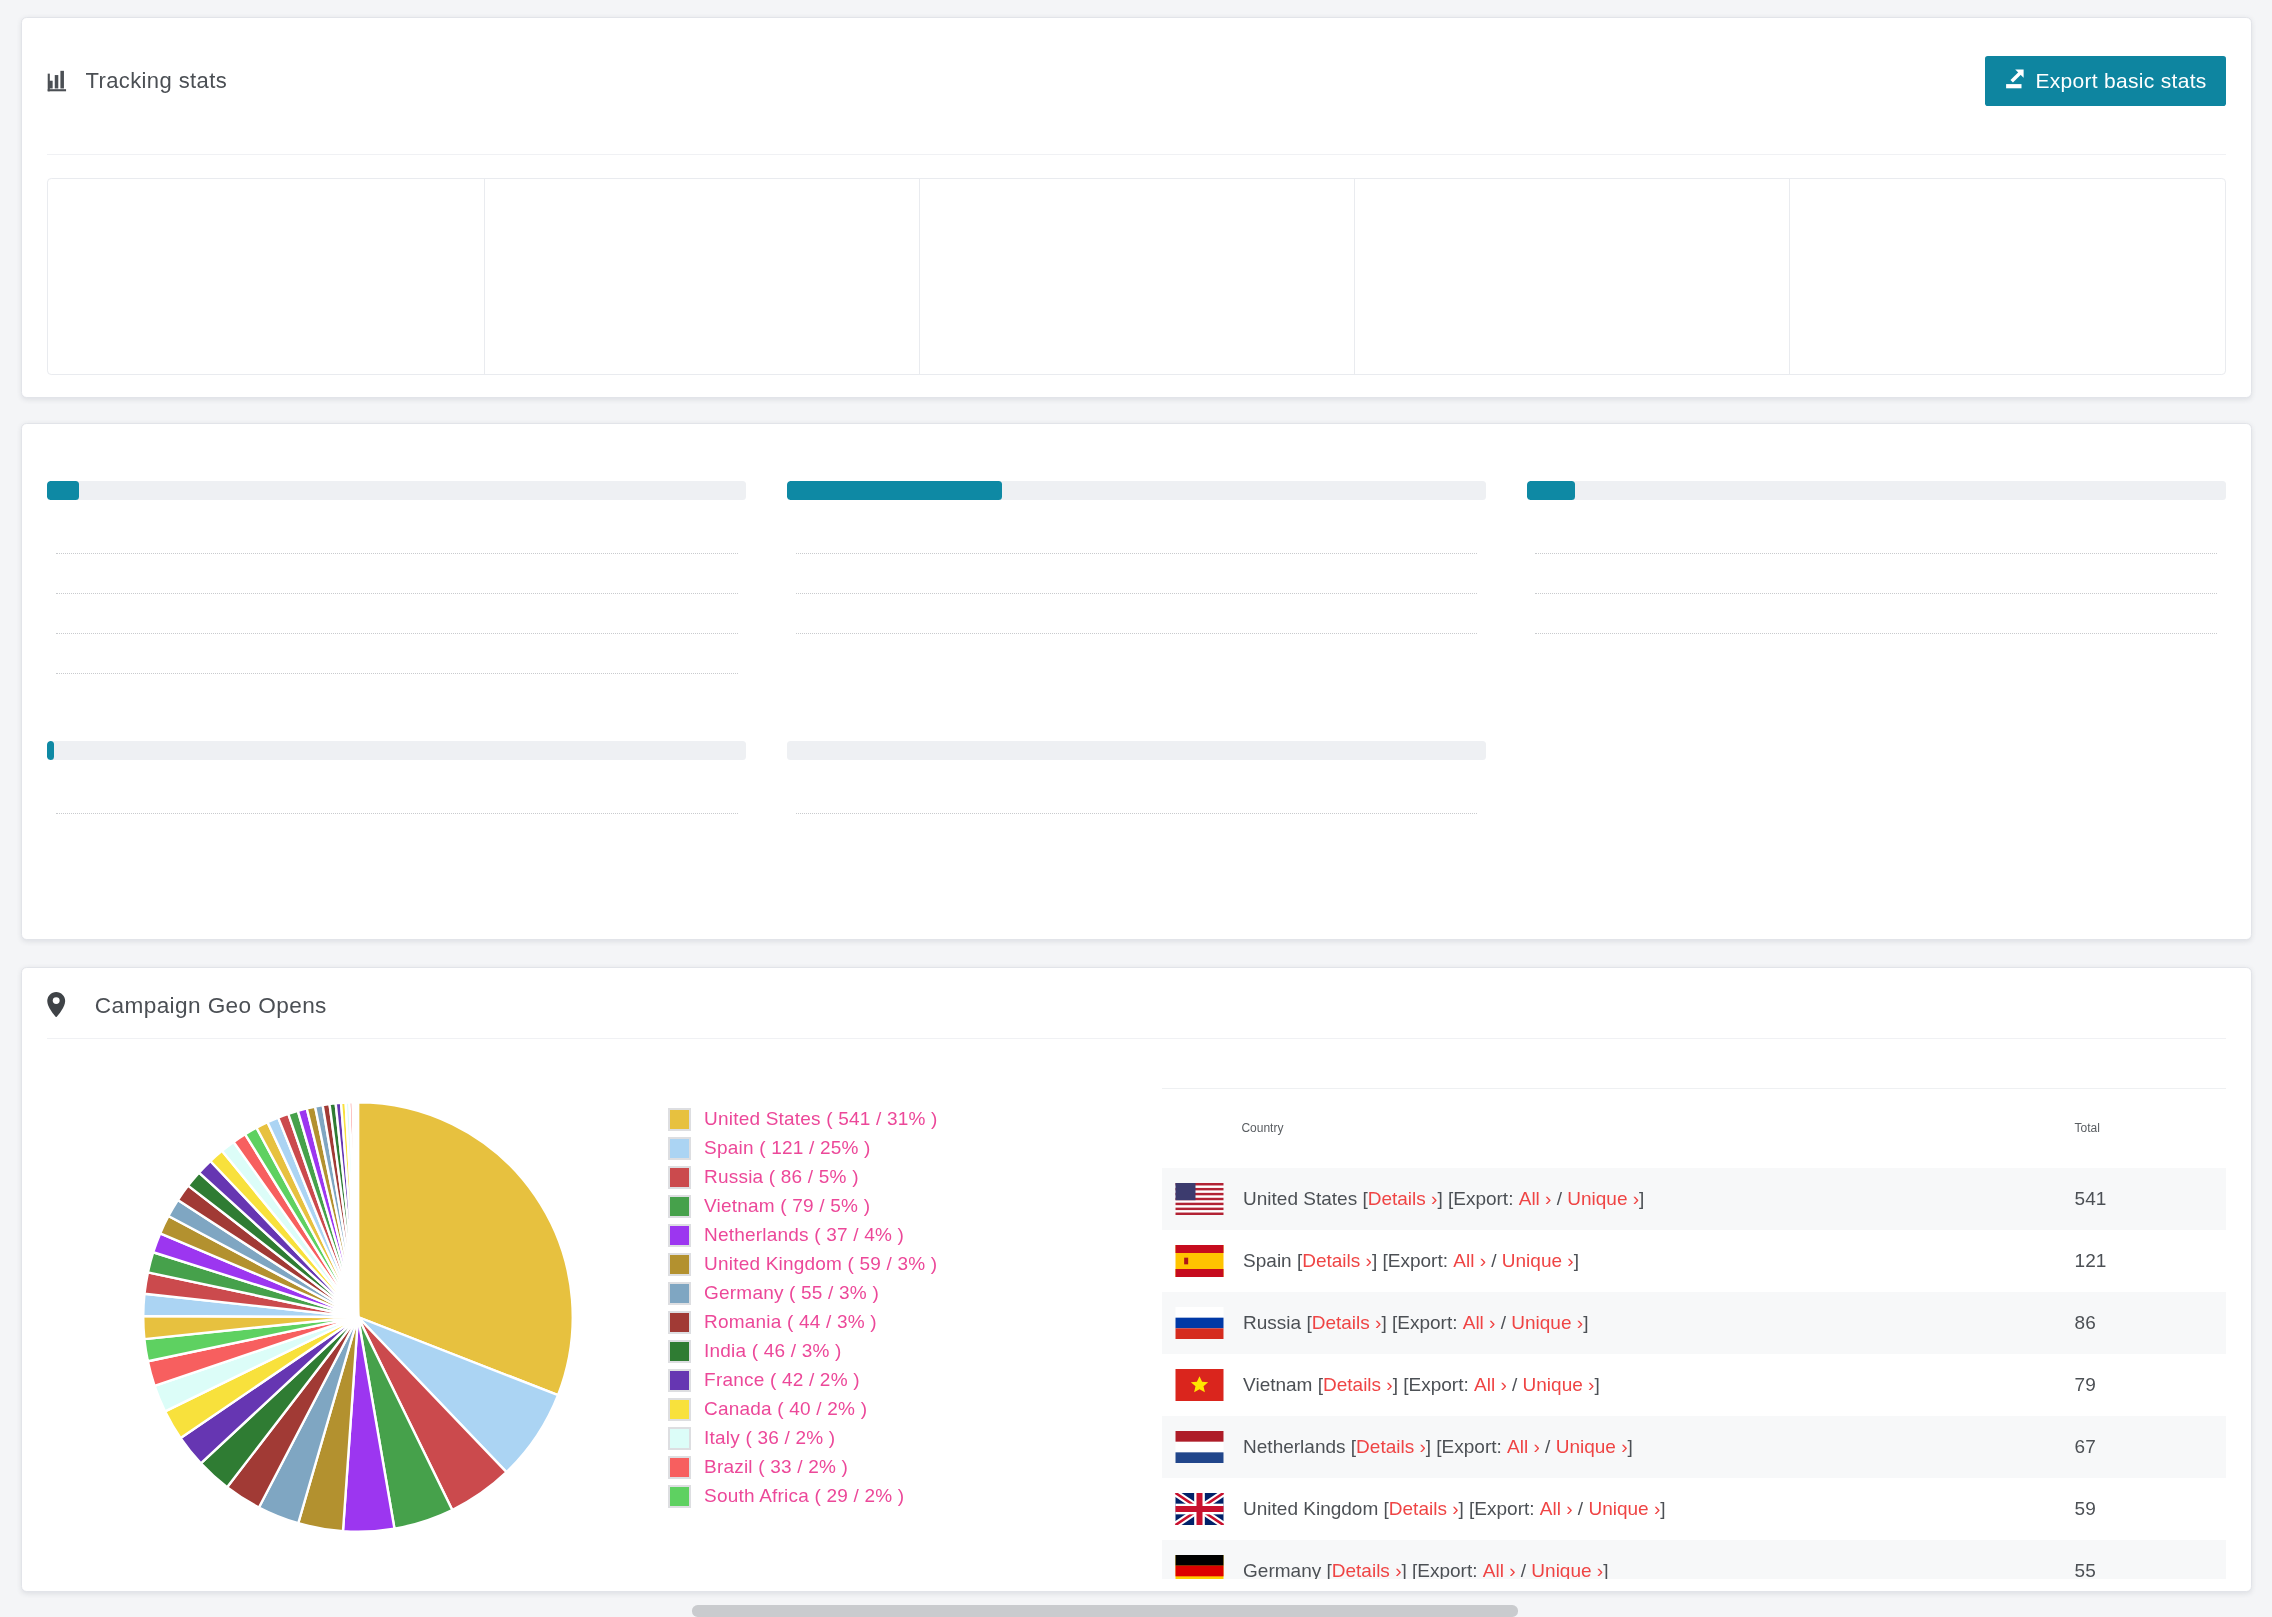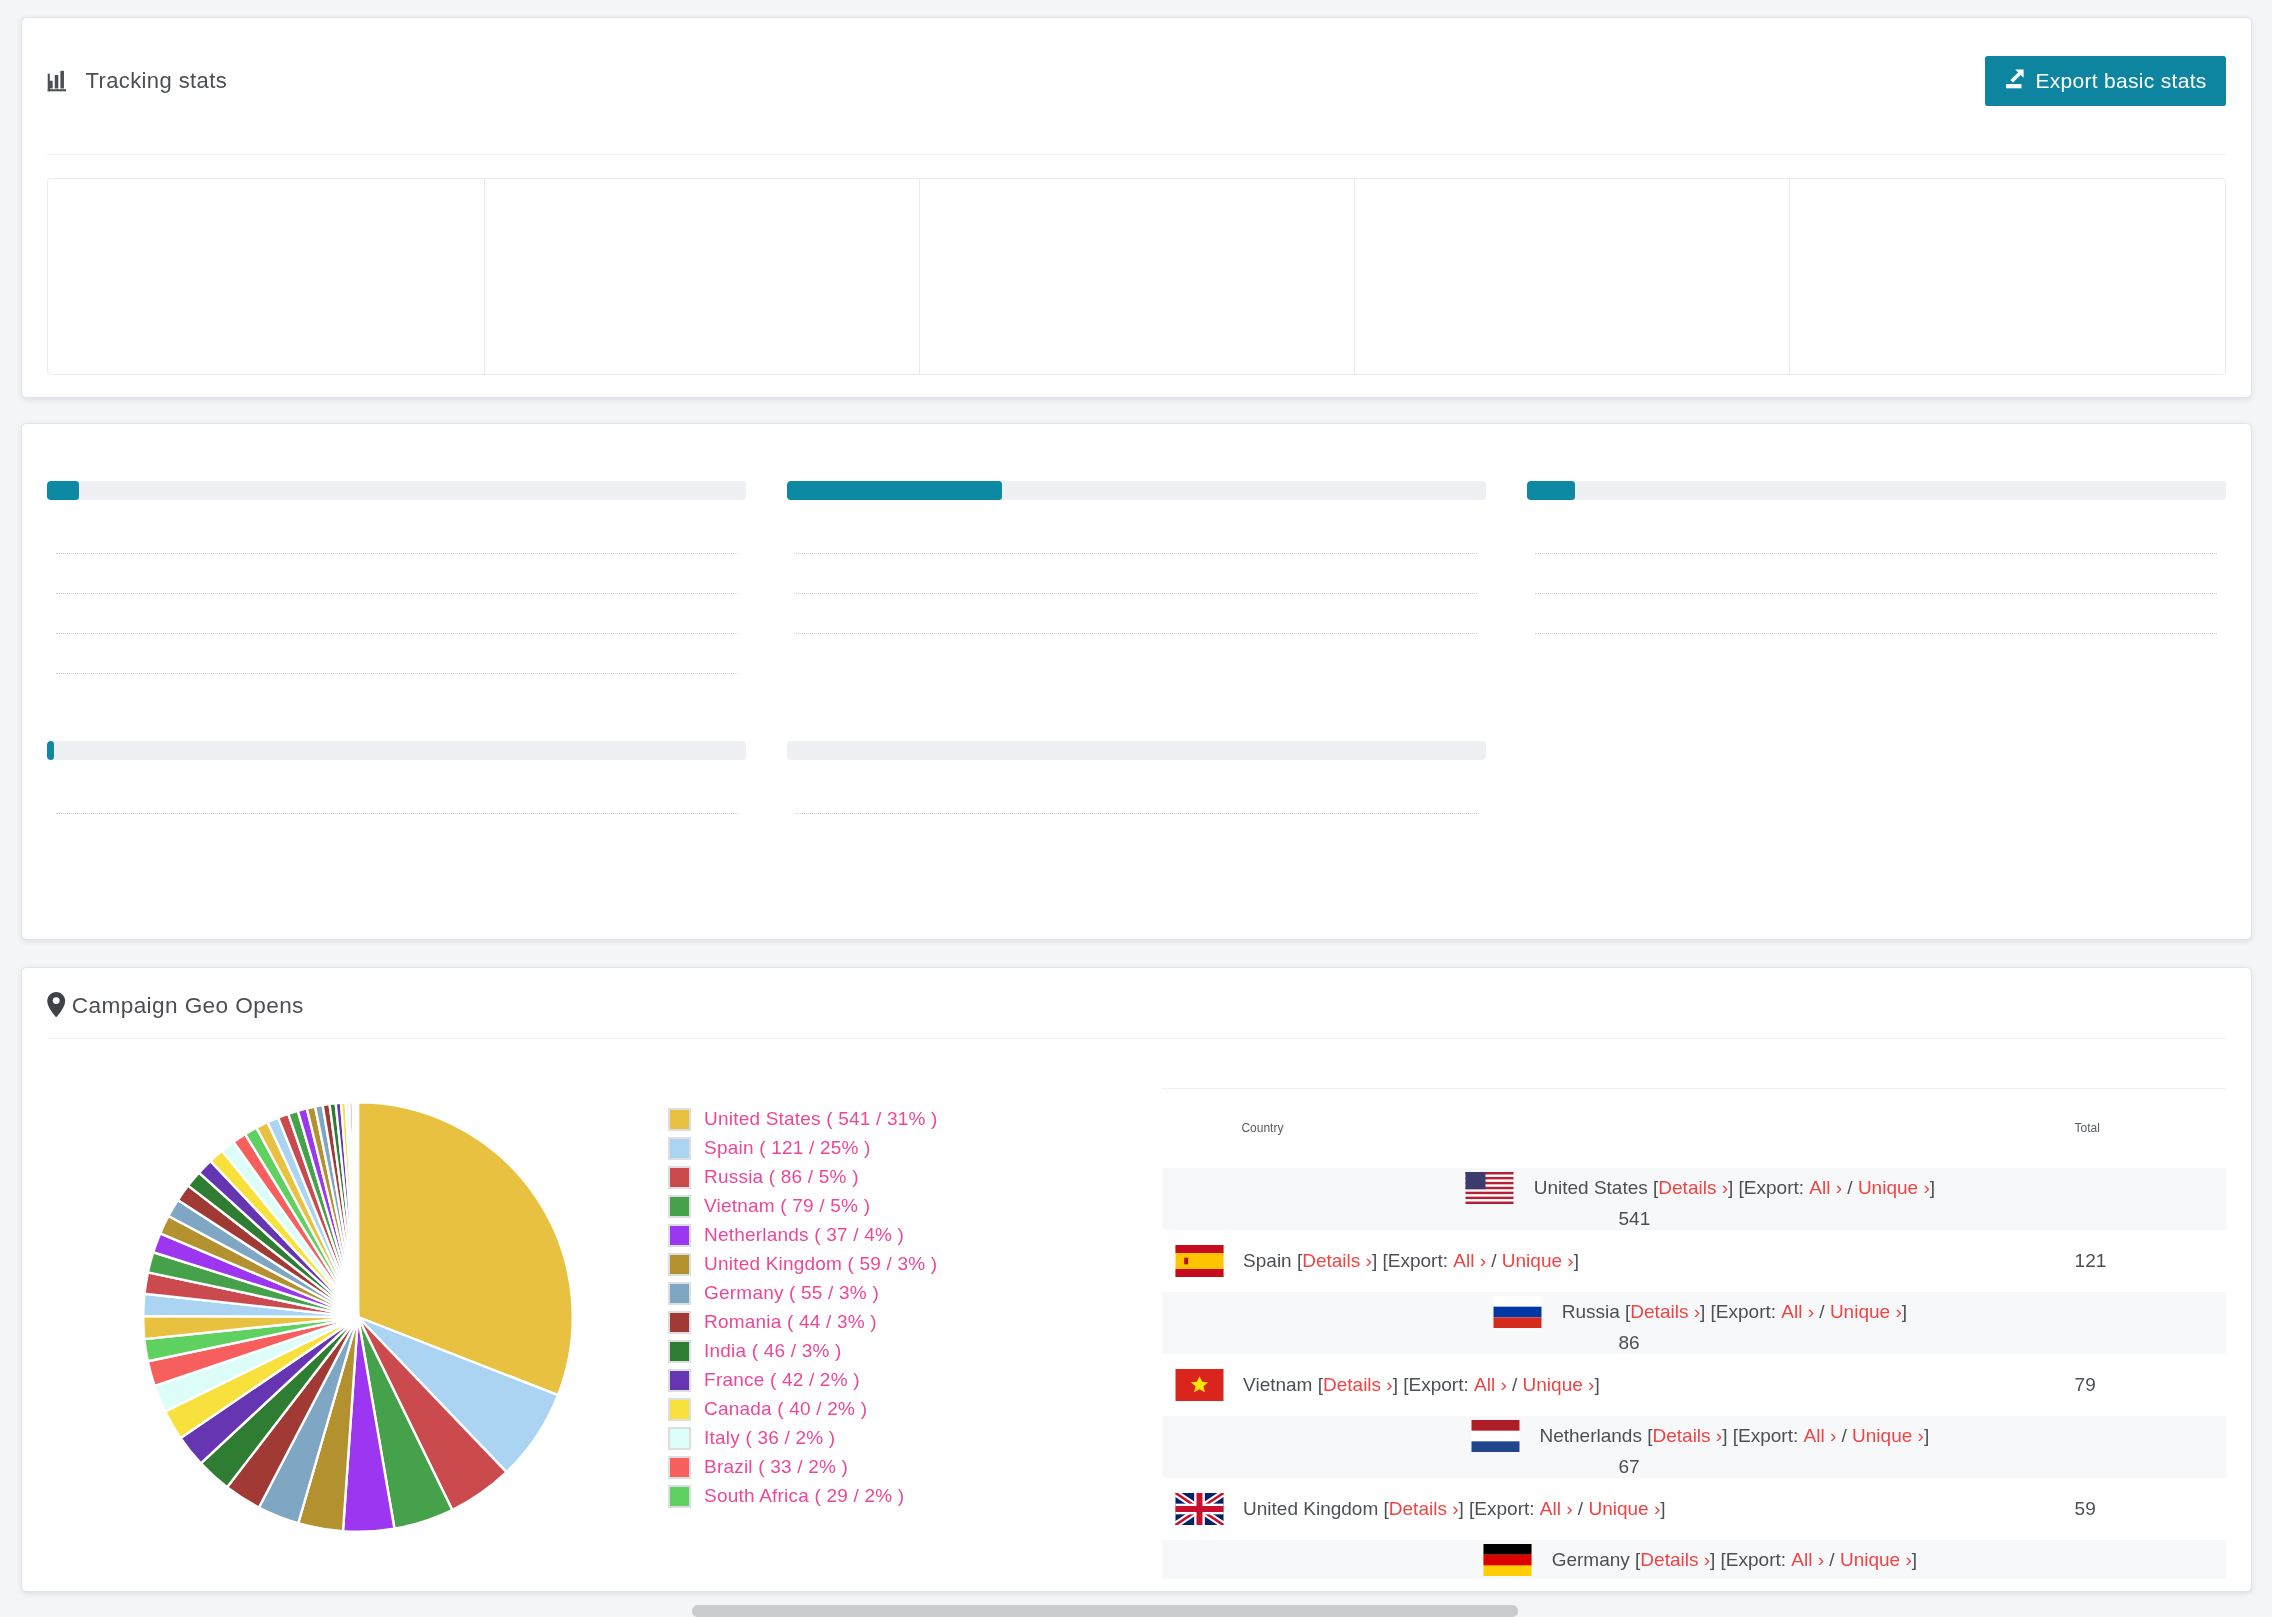--- a/index.html
+++ b/index.html
@@ -47,33 +47,33 @@
   .rate-head{display:flex;justify-content:space-between;align-items:baseline;margin-bottom:17px;}
   .rate-title{font-size:20.5px;font-weight:bold;color:#54575b;letter-spacing:0.3px;}
   .rate-value{font-size:20.5px;font-weight:bold;color:#54575b;letter-spacing:0.3px;}
   .bar{height:19px;background:#eef0f3;border-radius:3.5px;position:relative;overflow:hidden;margin-bottom:20px;}
   .bar-fill{position:absolute;left:0;top:0;bottom:0;background:#0e89a4;border-radius:3.5px;}
   .r-row{display:flex;align-items:flex-end;height:40px;font-size:18.4px;color:#6b6e72;letter-spacing:0.2px;}
   .r-row .lbl,.r-row .val{white-space:nowrap;padding-bottom:1.4px;}
   .r-row .leader{flex:1;border-bottom:1.4px dotted #c9cbce;margin:0 8.5px;position:relative;top:-5.6px;}
   
   #card-geo{top:967px;height:625px;overflow:hidden;}
-  .geo-head{margin:0 25.4px;padding:24px 0 18.4px;border-bottom:1.4px solid #f0f1f4;display:flex;align-items:center;gap:6px;}
+  .geo-head{margin:0 25.4px;padding:24px 0 18.4px;border-bottom:1.4px solid #f0f1f4;display:flex;align-items:center;gap:29px;}
   .geo-content{display:flex;margin:0 25.4px;}
   .pie-wrap{width:621px;flex:none;}
   .legend{width:494px;flex:none;padding-top:66px;box-sizing:border-box;}
   .legend-item{display:flex;align-items:center;height:29px;gap:12.7px;}
   .legend-swatch{width:19px;height:19px;border:2.8px solid #dddee1;flex:none;}
   .legend-text{font-size:19px;color:#ec4899;letter-spacing:0.2px;}
   .table-wrap{flex:1;margin-top:49px;height:490px;overflow:hidden;border-top:1.4px solid #eef0f2;}
   .geo-table-header{display:flex;height:79px;align-items:center;font-size:12px;color:#595d61;}
   .geo-table-header .h-country{flex:1;padding-left:79px;}
   .geo-table-header .h-total{width:151px;flex:none;}
   .geo-row{display:flex;align-items:center;height:62px;font-size:19px;color:#4c5055;}
-  .geo-row.striped{background:#f7f8f9;flex-direction:column;}
+  .geo-row.striped{background:#f7f8f9;}
   .geo-row .cell-country{flex:1;display:flex;align-items:center;padding-left:11.3px;}
   .geo-row .flag{width:51px;height:32px;flex:none;margin-right:18.4px;display:block;}
   .geo-row .cell-total{width:151px;flex:none;}
   .geo-row a{color:#ef4444;text-decoration:none;cursor:pointer;}
   .pie-svg{display:block;margin:59px 0 0 92px;}
   
   .hscroll-thumb{
     position:absolute;left:692px;bottom:1.4px;width:826px;height:11.3px;
     background:#c9cbce;border-radius:5.6px;cursor:pointer;
   }

